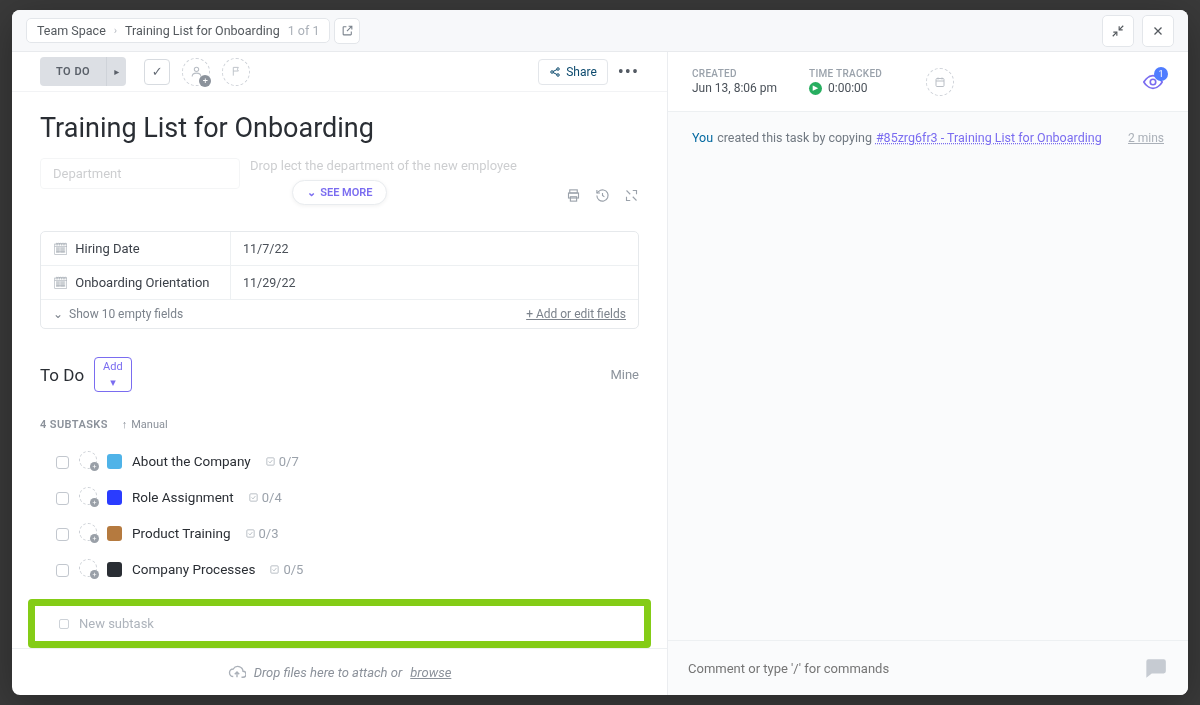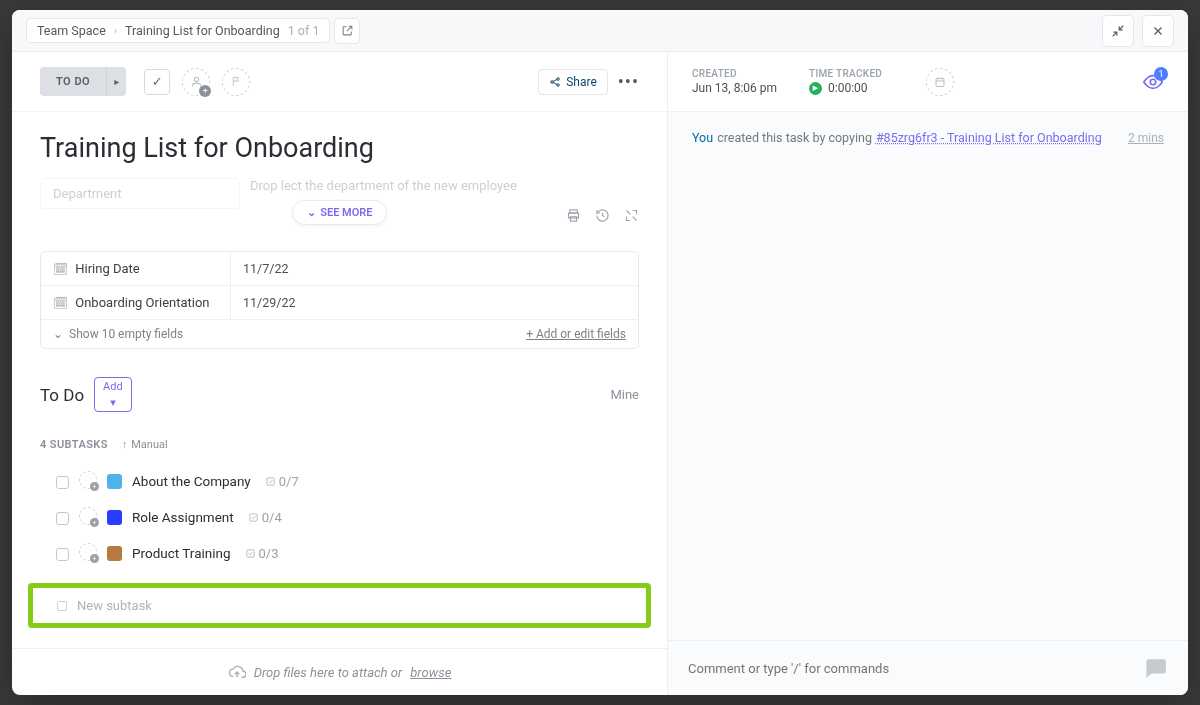--- a/index.html
+++ b/index.html
@@ -65,21 +65,21 @@
 .sub-item { display:flex; align-items:flex-end; gap:10px; padding:6px 16px; font-size:13.5px; color:#2a2e34; cursor:pointer; border-radius:4px; }
 .sub-sq { width:13px; height:13px; border:1.5px solid #c2c7ce; border-radius:3px; }
 .sub-people { width:18px; height:18px; border:1px dashed #c9cdd3; border-radius:50%; position:relative; }
 .sub-people::after { content:"+"; position:absolute; bottom:-3px; right:-3px; width:9px; height:9px; background:#9aa0a8; color:#fff; border-radius:50%; font-size:7px; display:flex; align-items:center; justify-content:center; }
 .sub-ic { width:15px; height:15px; border-radius:3px; display:flex; align-items:center; justify-content:center; font-size:11px; color:#fff; }
 .ic1 { background:#4fb3e8; }
 .ic2 { background:#2a3cff; }
 .ic3 { background:#b57a3f; }
 .ic4 { background:#2a2e34; }
 .sub-prog { font-size:13px; color:#9ba2ab; display:flex; gap:3px; align-items:center; margin-left:4px; }
-.new-sub { margin:16px -12px 0; border:5px solid #84cc16; border-radius:4px; padding:10px 24px; color:#aeb4bc; font-size:13px; display:flex; gap:10px; align-items:center; }
+.new-sub { margin:16px -12px 0; border:7px solid #84cc16; border-radius:4px; padding:10px 24px; color:#aeb4bc; font-size:13px; display:flex; gap:10px; align-items:center; }
 
 
 .left-footer { margin-top:auto; border-top:1px solid #edf0f2; padding:14px; text-align:center; font-size:13px; color:#8b919a; display:flex; gap:8px; align-items:center; justify-content:center; font-style:italic; }
 .left-footer .browse { text-decoration:underline; cursor:pointer; }
 
 
 .r-head { height:60px; border-bottom:1px solid #edf0f2; background:#fff; display:flex; align-items:center; padding:0 24px; gap:32px; }
 .r-block .lbl { font-size:10px; letter-spacing:.3px; color:#9aa2ab; font-weight:500; }
 .r-block .val { font-size:12px; color:#4a5159; margin-top:2px; display:flex; gap:6px; align-items:center; }
 .play { width:13px; height:13px; background:#27ae60; border-radius:50%; display:flex; align-items:center; justify-content:center; color:#fff; font-size:7px; }
@@ -263,20 +263,30 @@
             <div class="sub-item">
               <span class="sub-sq"></span>
               <span class="sub-people"></span>
               <span class="sub-ic ic3"></span>
               <span>Product Training</span>
               <span class="sub-prog"><svg width="11" height="11" viewBox="0 0 24 24" fill="none" stroke="#b4bac1" stroke-width="2">
                   <rect x="4" y="4" width="16" height="16" rx="2"></rect>
                   <path d="M8 12l3 3 5-6"></path>
                 </svg>0/3</span>
             </div>
+            <div class="sub-item">
+              <span class="sub-sq"></span>
+              <span class="sub-people"></span>
+              <span class="sub-ic ic4"></span>
+              <span>Company Processes</span>
+              <span class="sub-prog"><svg width="11" height="11" viewBox="0 0 24 24" fill="none" stroke="#b4bac1" stroke-width="2">
+                  <rect x="4" y="4" width="16" height="16" rx="2"></rect>
+                  <path d="M8 12l3 3 5-6"></path>
+                </svg>0/5</span>
+            </div>
           </div>
         <div class="new-sub">
           <span style="width:10px;height:10px;border:1.5px solid #cdd2d8;border-radius:2px;"></span>
           <span>New subtask</span>
         </div>
       </div>
 
       <div class="left-footer">
         <svg width="18" height="18" viewBox="0 0 24 24" fill="none" stroke="#aab0b8" stroke-width="1.8">
             <path d="M7 18a5 5 0 0 1 0-10 7 7 0 0 1 13 3 4 4 0 0 1 0 8h-2"></path>

